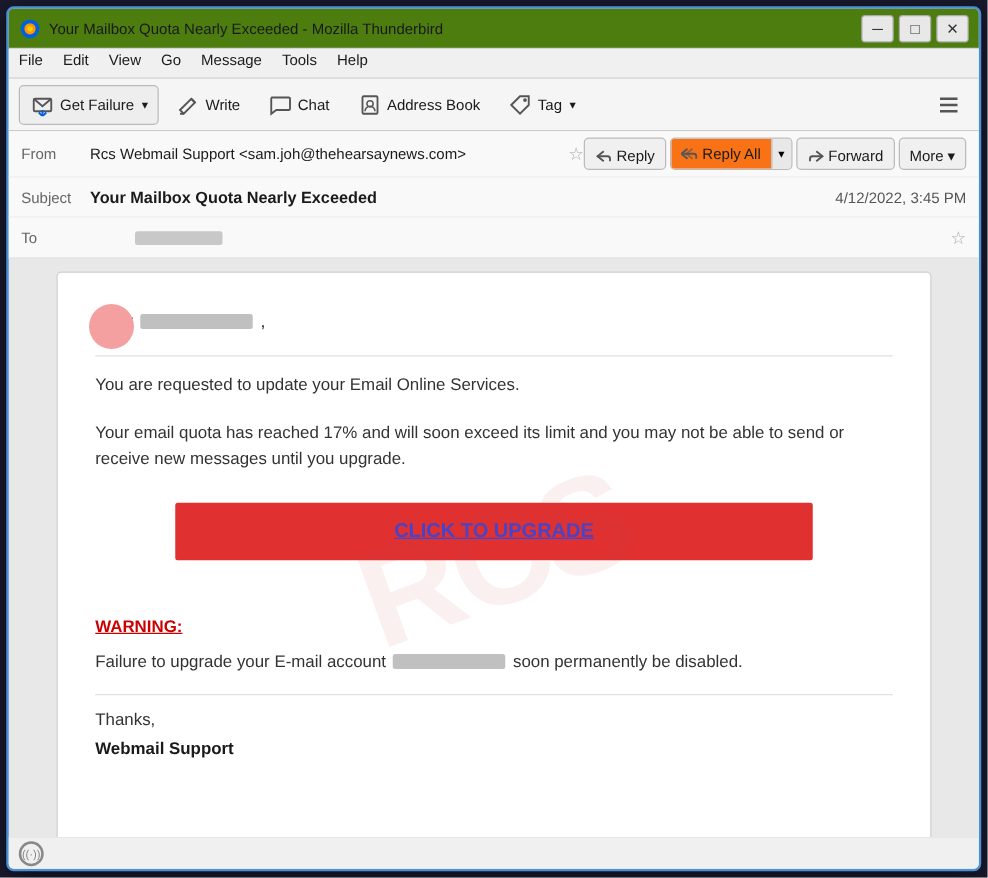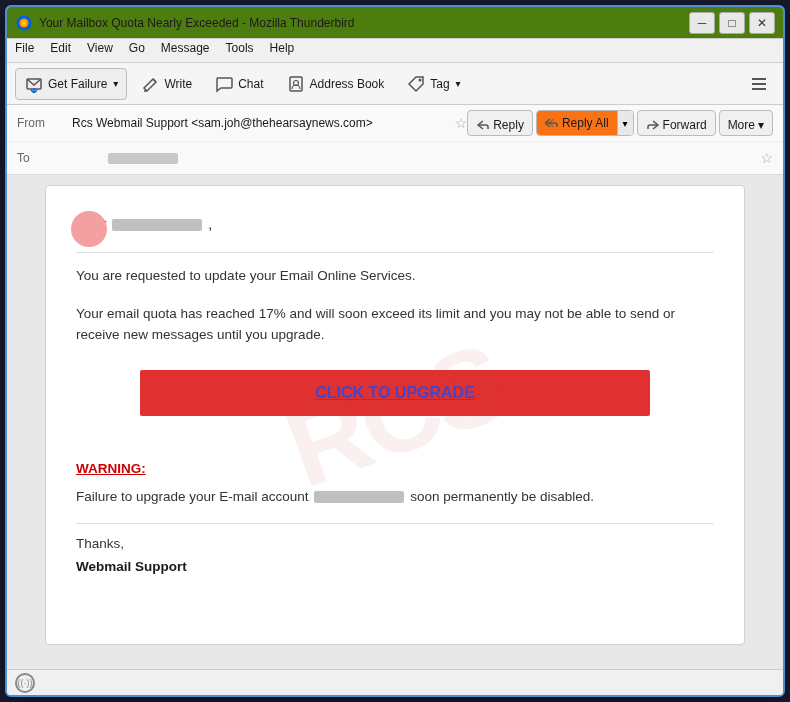--- a/index.html
+++ b/index.html
@@ -490,20 +490,25 @@
           <span>Forward</span>
         </div>
 
         <div class="hdr-btn">
           <span>More</span>
           <span>▾</span>
         </div>
       </div>
     </div>
 
+    <div class="email-header-row">
+      <span class="header-label">Subject</span>
+      <span class="header-value subject-text">Your Mailbox Quota Nearly Exceeded</span>
+      <span class="timestamp">4/12/2022, 3:45 PM</span>
+    </div>
 
     <div class="email-header-row">
       <span class="header-label">To</span>
       <span class="header-value">
         <span class="redacted-bar-sm"></span>
       </span>
       <span class="star-icon">☆</span>
     </div>
   </div>
 

